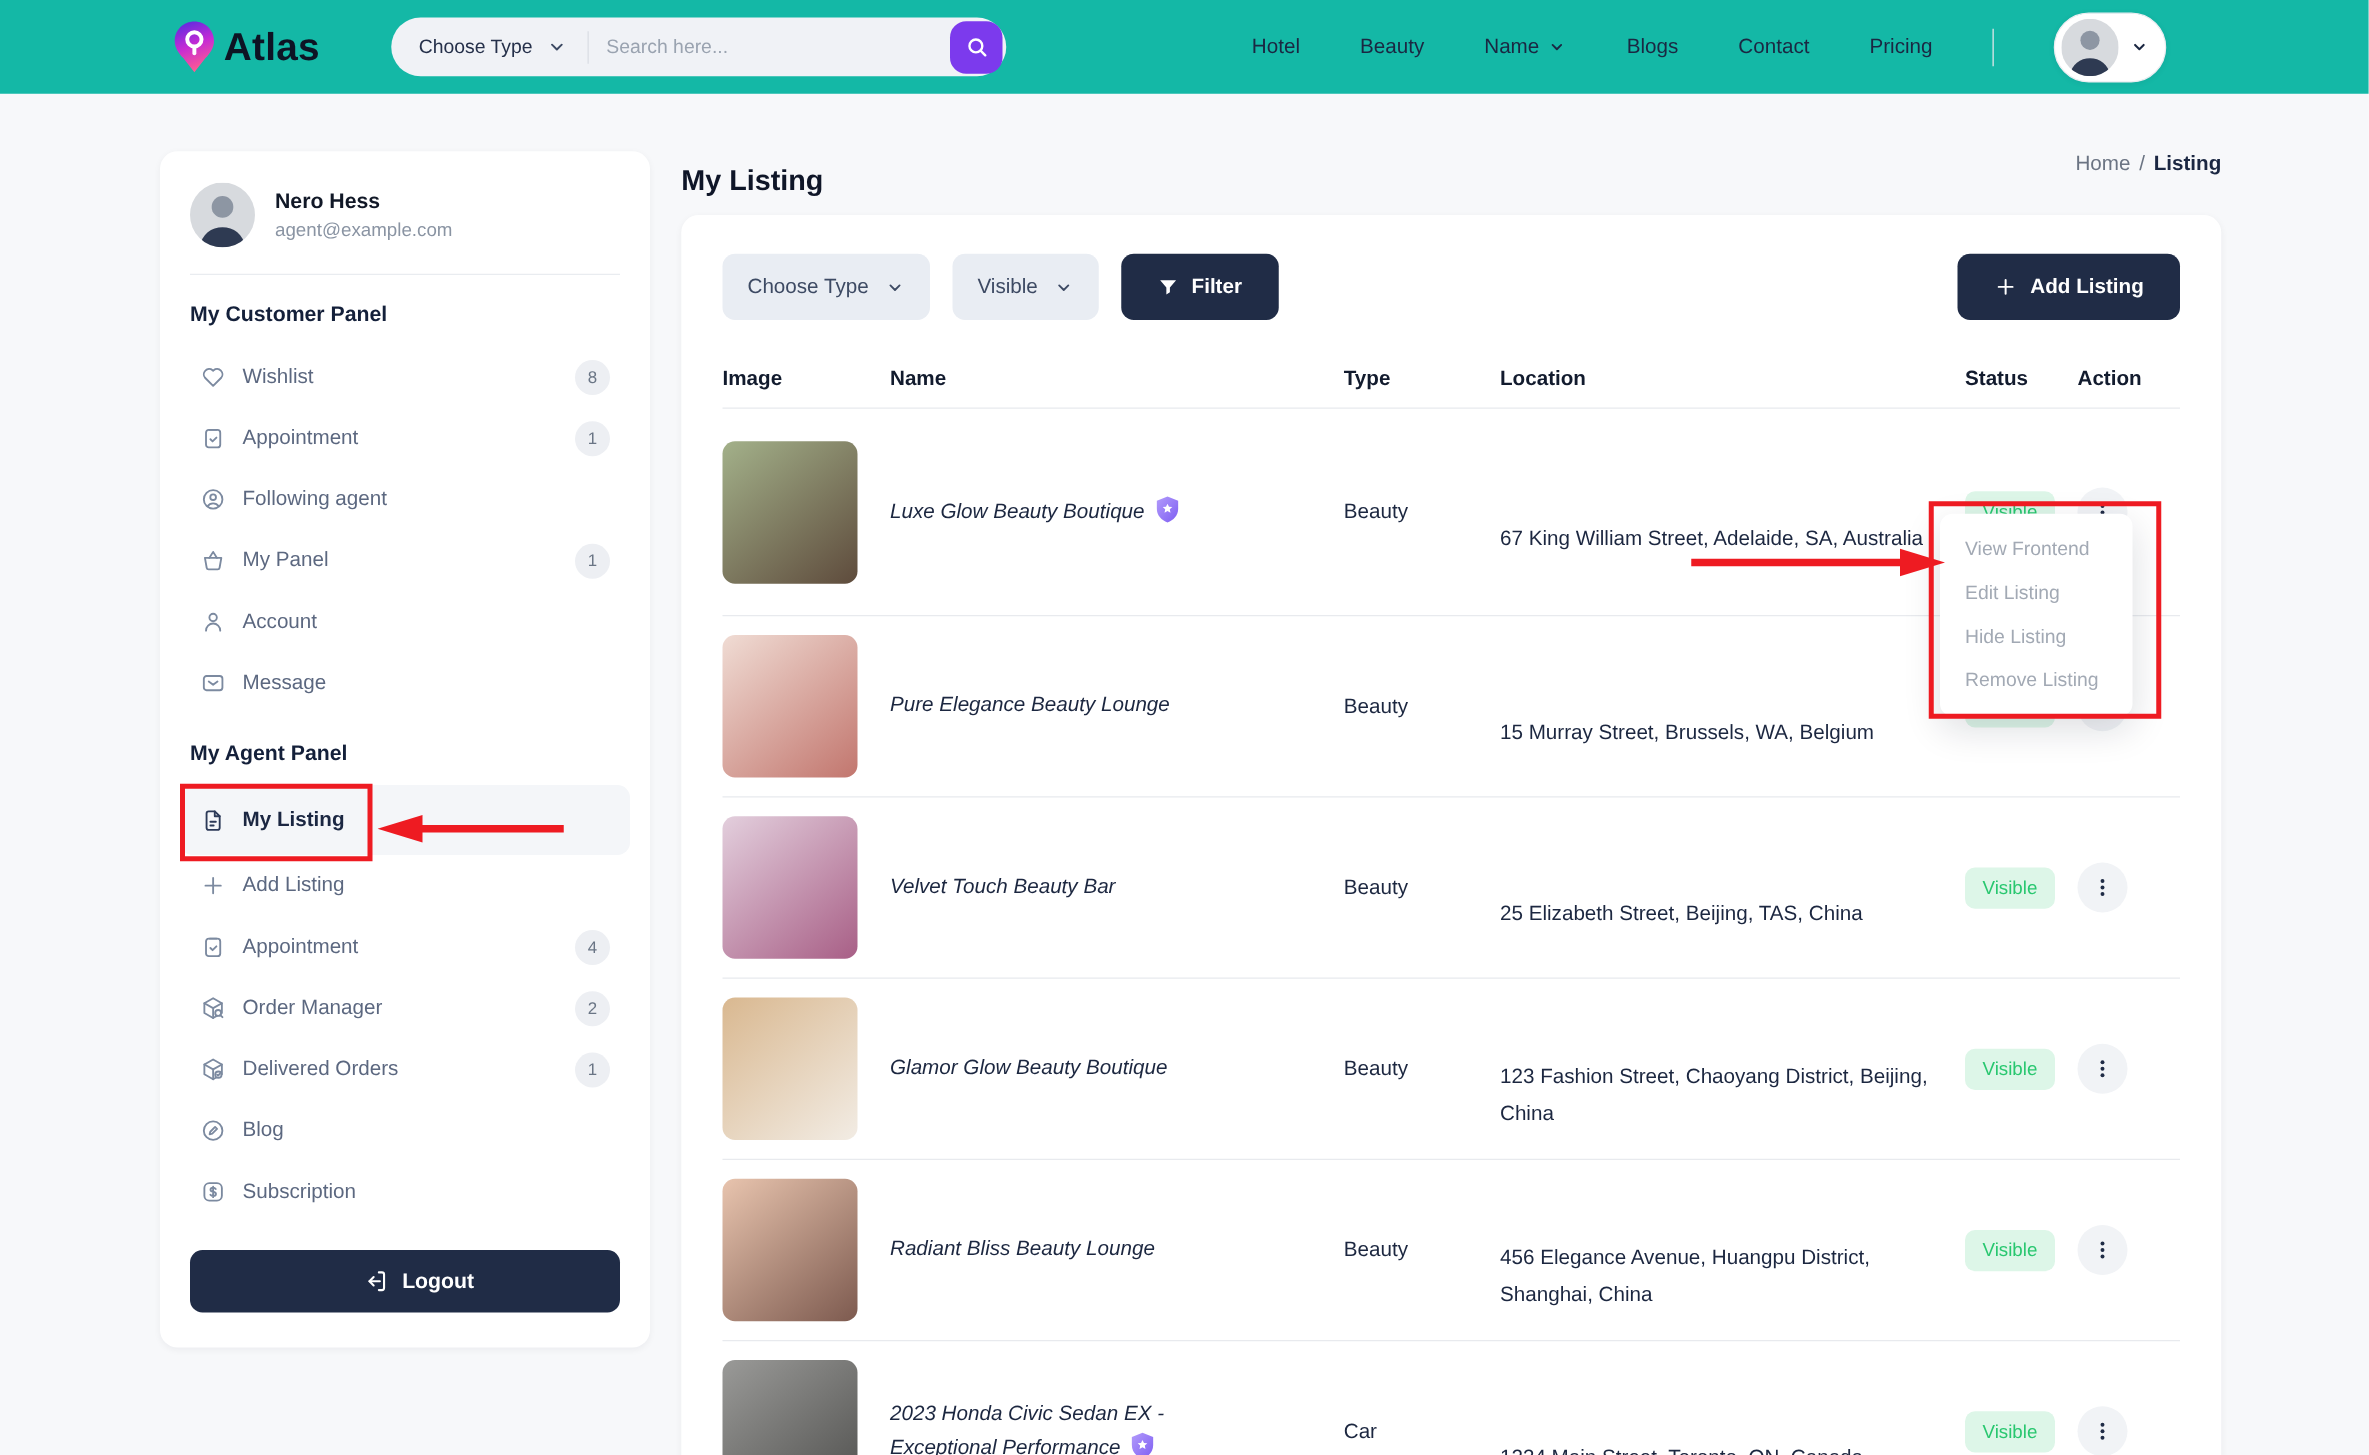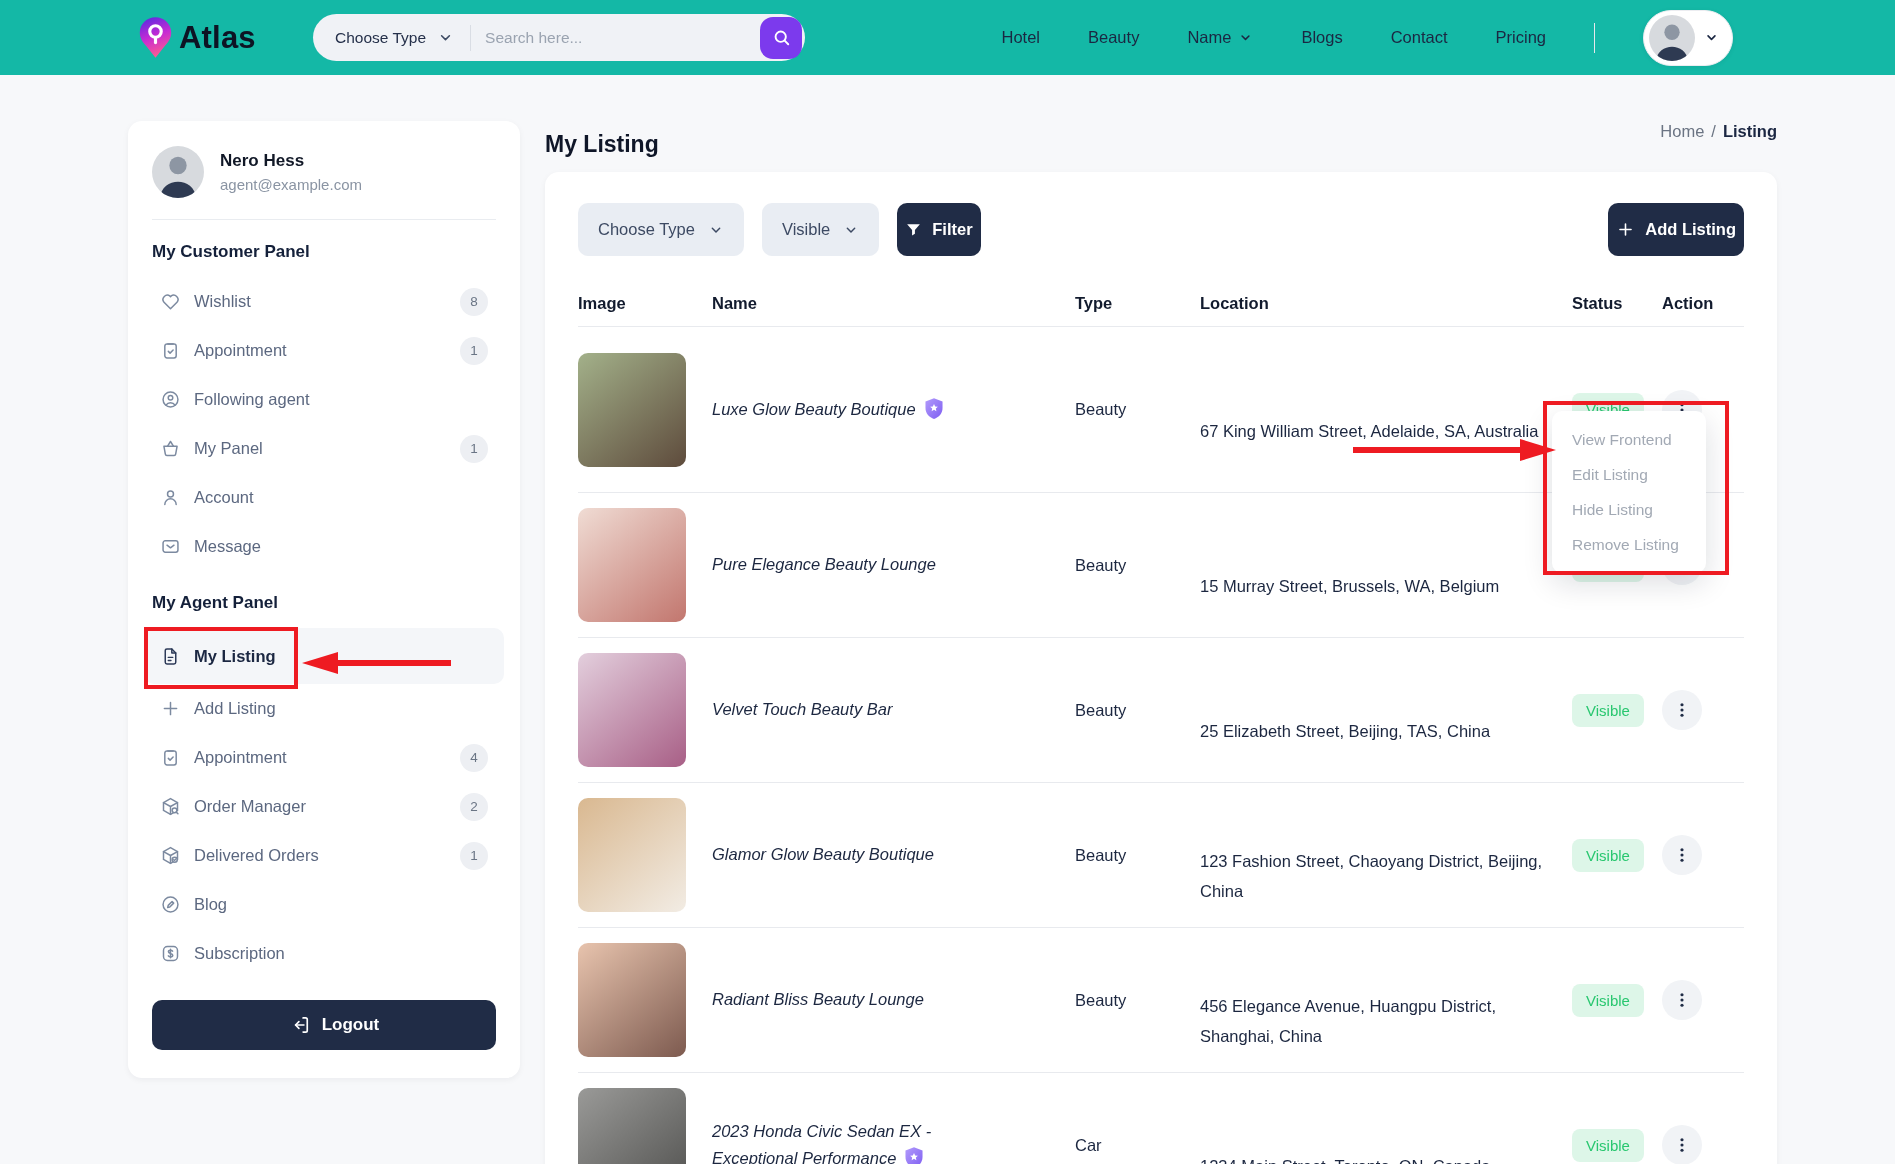--- a/index.html
+++ b/index.html
@@ -57,21 +57,21 @@
   
   .page-title{position:absolute;left:545px;top:116px;font-size:23px;font-weight:700;color:#0f1628;}
   .breadcrumb{position:absolute;top:122px;right:118px;font-size:16.5px;color:#6b7483;display:flex;gap:7px;}
   .breadcrumb .crumb-current{color:#1b2742;font-weight:600;}
   .main-card{position:absolute;left:545px;top:172px;width:1232px;height:1041px;background:#fff;
              border-radius:14px;box-shadow:0 2px 6px rgba(16,24,40,.05);box-sizing:border-box;padding:31px 33px 0;}
   .toolbar{display:flex;align-items:center;gap:18px;margin-bottom:24px;}
   .tb-select{height:53px;padding:0 20px;border-radius:10px;background:#e9edf3;color:#3d4a63;font-size:16.5px;
              display:flex;align-items:center;gap:13px;border:0;cursor:pointer;font-family:"Liberation Sans",sans-serif;}
   .tb-select .ic{width:16px;height:16px;}
-  .tb-dark{height:53px;padding:0 8px;border-radius:10px;background:#202c46;color:#fff;font-size:16.5px;
+  .tb-dark{height:53px;padding:0 29px;border-radius:10px;background:#202c46;color:#fff;font-size:16.5px;
            font-weight:600;display:flex;align-items:center;gap:10px;border:0;cursor:pointer;font-family:"Liberation Sans",sans-serif;}
   .tb-dark .ic{width:17px;height:17px;color:#fff;}
   .tb-add{margin-left:auto;}
   .tb-add .ic{width:19px;height:19px;}
 
   .tgrid{display:grid;grid-template-columns:134px 363px 125px 372px 90px 82px;align-items:center;}
   .thead{height:46px;font-weight:700;font-size:16.5px;color:#121b2e;}
   .thead-sep{height:1px;background:#e8eaee;}
   .t-row{height:144px;border-bottom:1px solid #e8eaee;}
   .t-row.first{height:165px;}

